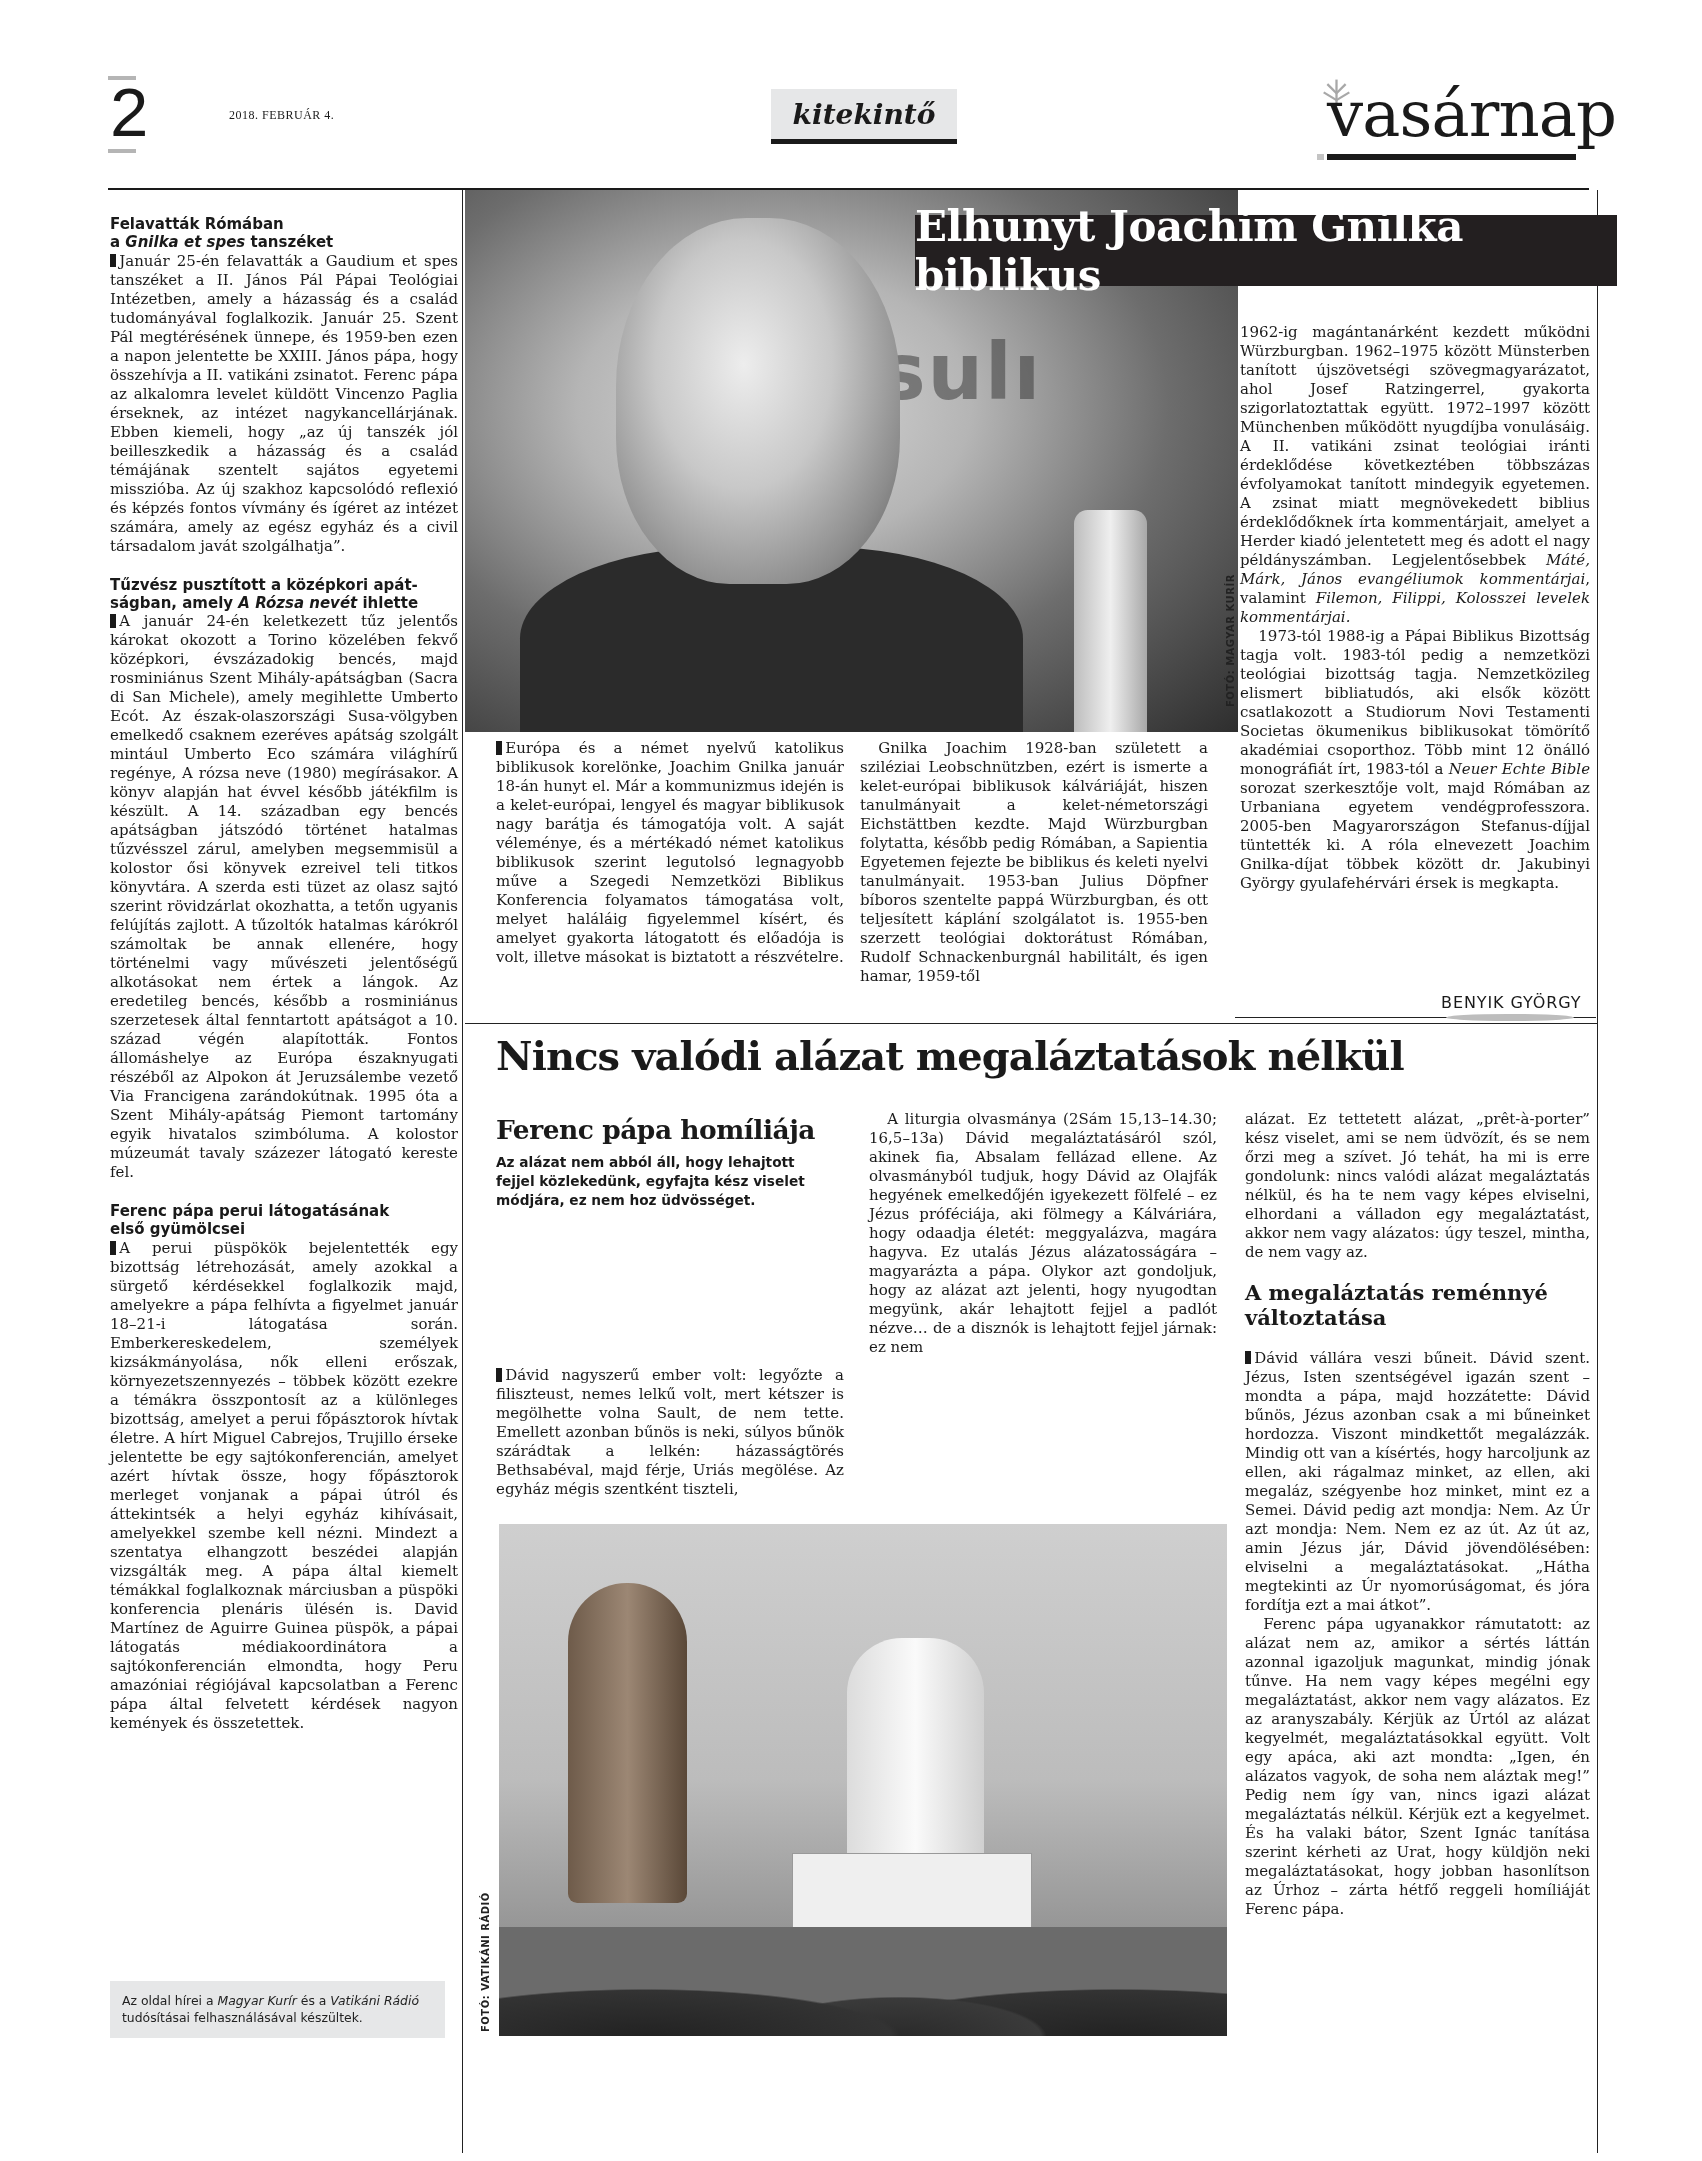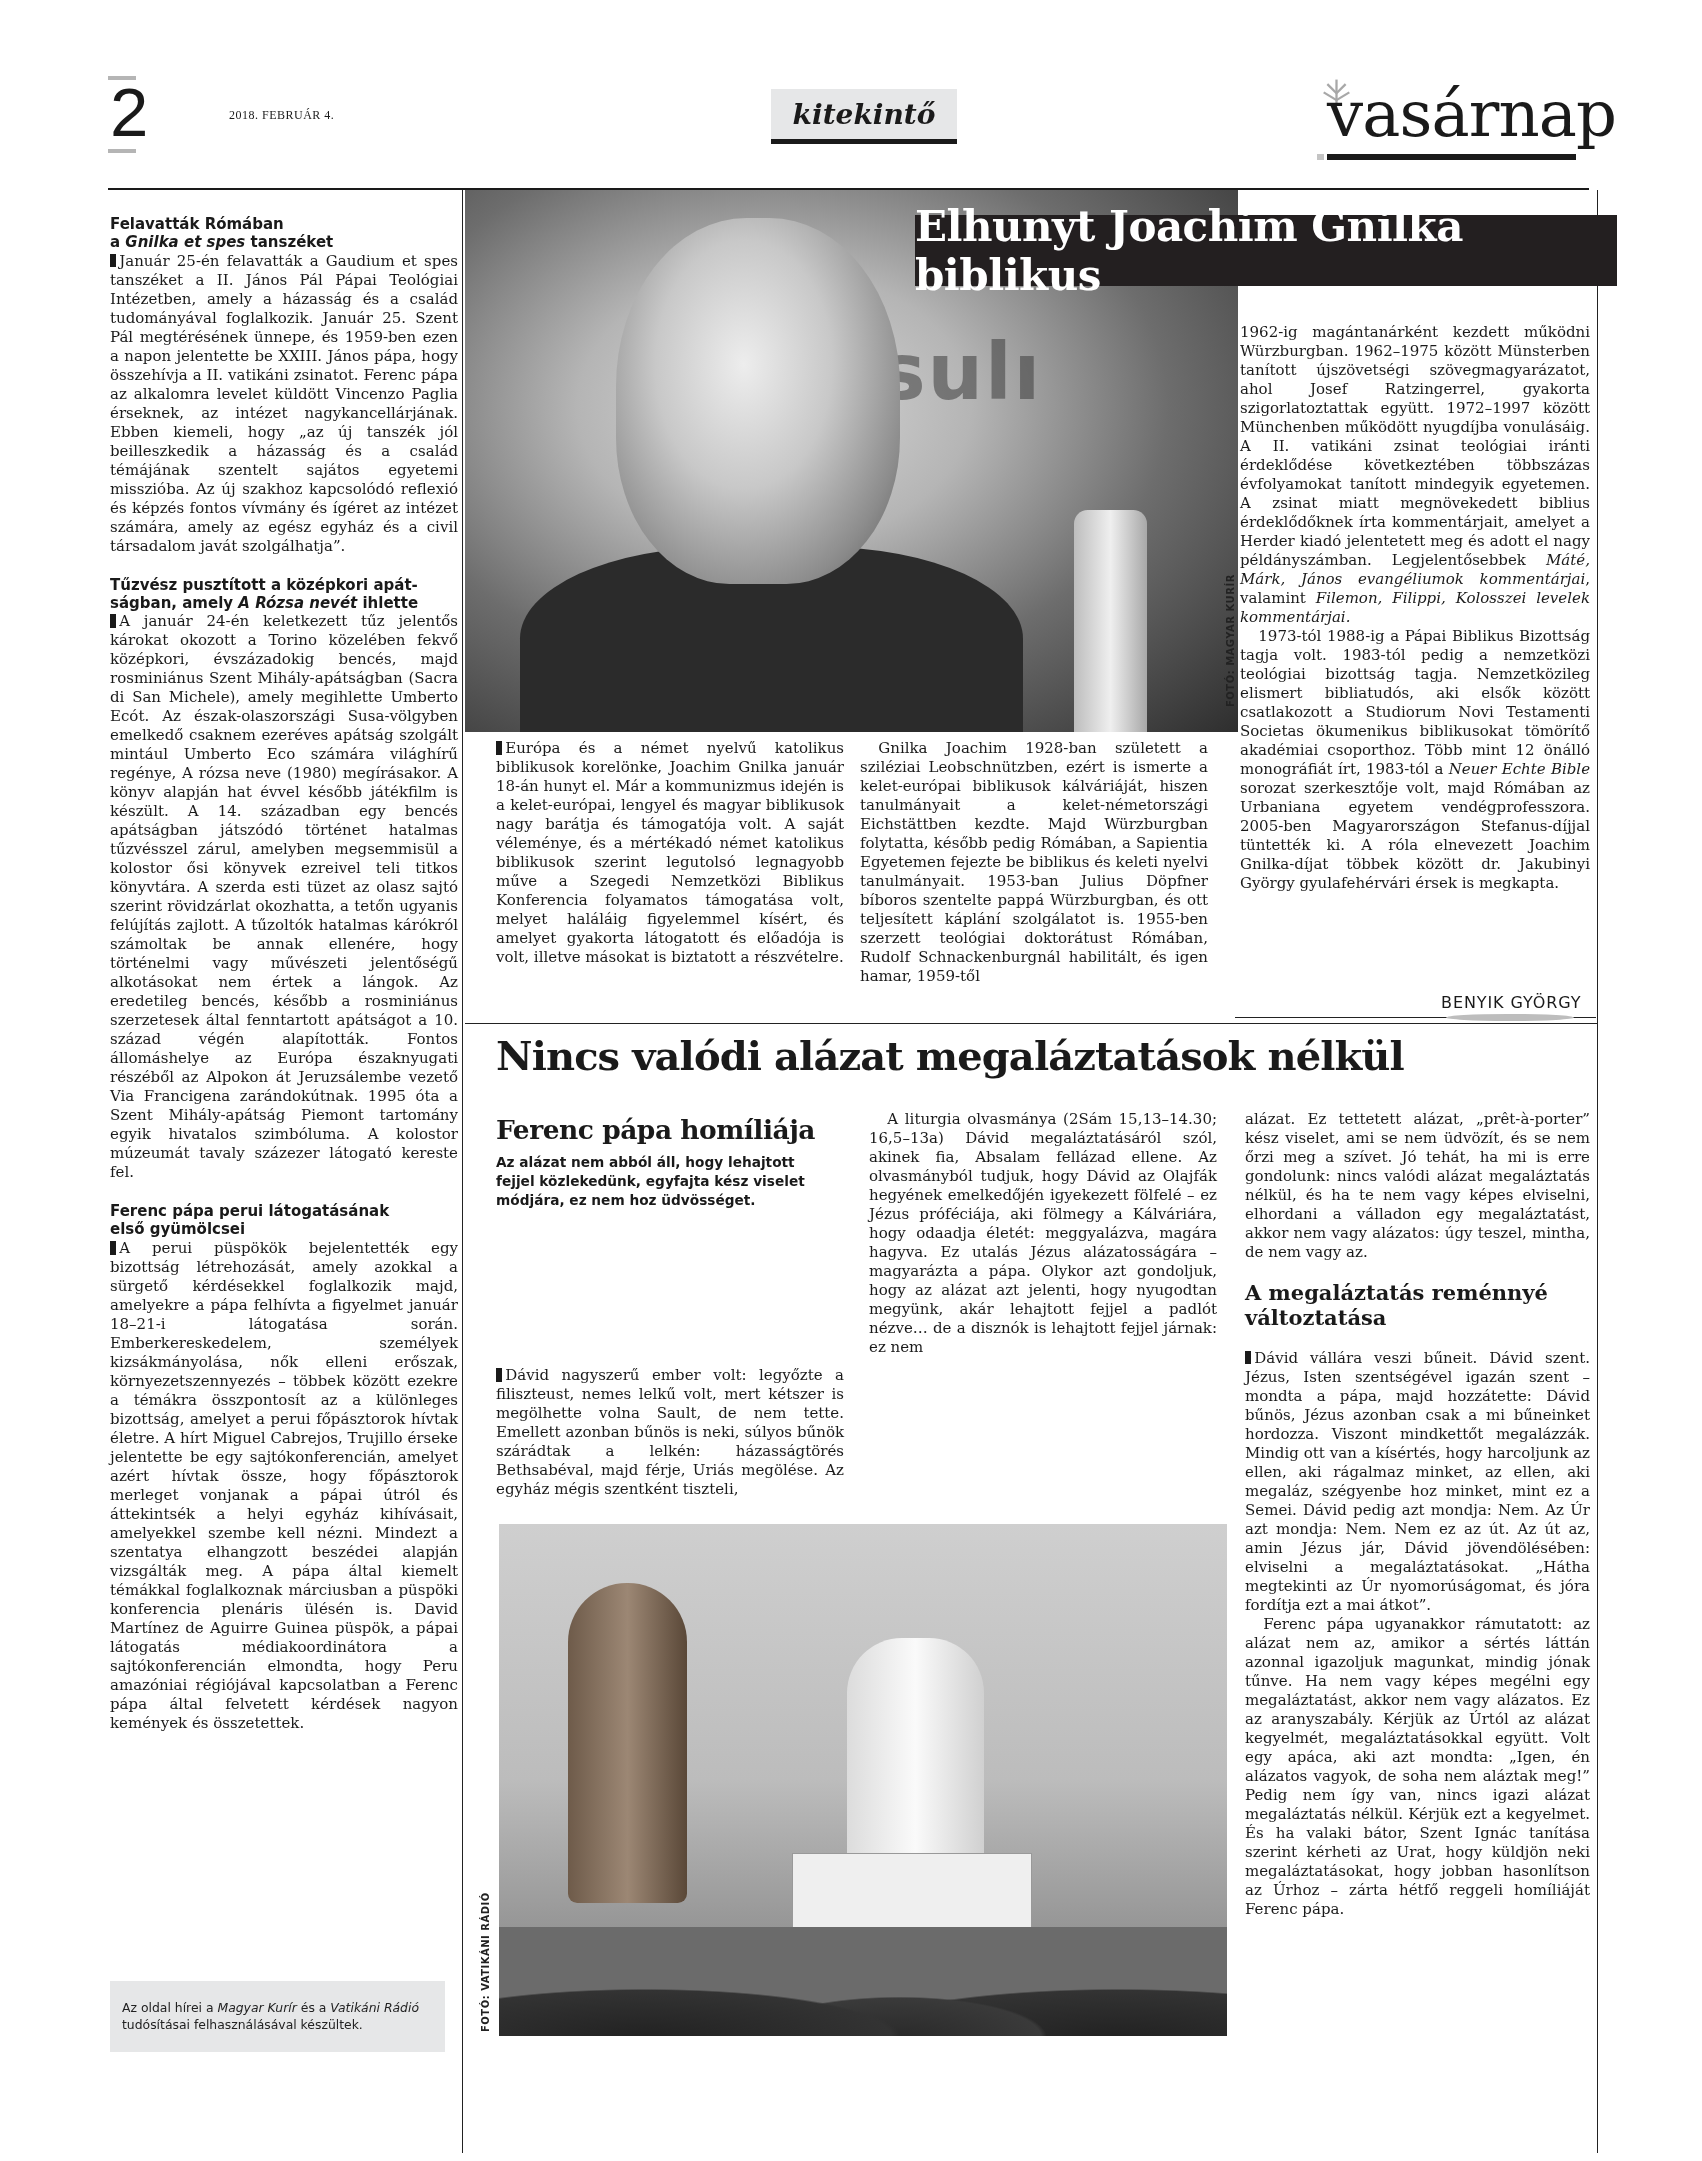--- a/index.html
+++ b/index.html
@@ -21,21 +21,21 @@
 
   
   .vline { width: 1.4px; background: #222; }
 
   
   .sidebar { left: 110px; top: 215px; width: 348px; font-size: 15px; line-height: 19px; text-align: justify; hyphens: manual; }
   .side-h { font-family: "DejaVu Sans", sans-serif; font-weight: bold; font-size: 15px; line-height: 18.3px; text-align: left; margin: 0; }
   .side-block { margin-bottom: 20px; }
   .side-p { margin: 0; }
   .marker { display: inline-block; width: 5.5px; height: 13.7px; background: #1a1a1a; vertical-align: -1.8px; margin-right: 3.7px; }
-  .note-box { left: 110px; top: 1981px; width: 311px; background: #e6e7e8; padding: 18px 12px; font-family: "DejaVu Sans", sans-serif; font-size: 12.4px; line-height: 17.4px; color: #222; }
+  .note-box { left: 110px; top: 1981px; width: 311px; background: #e6e7e8; padding: 11px 12px; font-family: "DejaVu Sans", sans-serif; font-size: 12.4px; line-height: 17.4px; color: #222; }
 
   
   .photo1 { left: 465px; top: 190px; width: 773px; height: 542px;
             background: radial-gradient(ellipse at 40% 40%, #d9d9d9 0%, #b5b5b5 30%, #6d6d6d 60%, #2e2e2e 100%); overflow: hidden; }
   .photo1 .bg-letters { position: absolute; left: 357px; top: 137px; font-family: "DejaVu Sans", sans-serif; font-weight: bold; font-size: 78px; color: rgba(60,60,60,0.55); letter-spacing: 1.8px; }
   .photo1 .face { position: absolute; left: 151px; top: 27.5px; width: 284px; height: 366px; border-radius: 46% 46% 40% 40%; background: radial-gradient(ellipse at 45% 40%, #ededed 0%, #c8c8c8 40%, #8c8c8c 75%, #555 100%); }
   .photo1 .coat { position: absolute; left: 55px; top: 357px; width: 503px; height: 229px; border-radius: 40% 40% 0 0; background: #2b2b2b; }
   .photo1 .bottle { position: absolute; left: 609px; top: 320px; width: 73px; height: 222px; border-radius: 13.7px 13.7px 0 0; background: linear-gradient(90deg,#bdbdbd,#efefef,#a8a8a8); }
   .headline-box { left: 915px; top: 215px; width: 702px; height: 71px; background: #231f20; color: #fff; display: flex; align-items: center; justify-content: center; }
   .headline-box span { font-family: "DejaVu Serif", serif; font-weight: bold; font-size: 42px; letter-spacing: -0.5px; }

